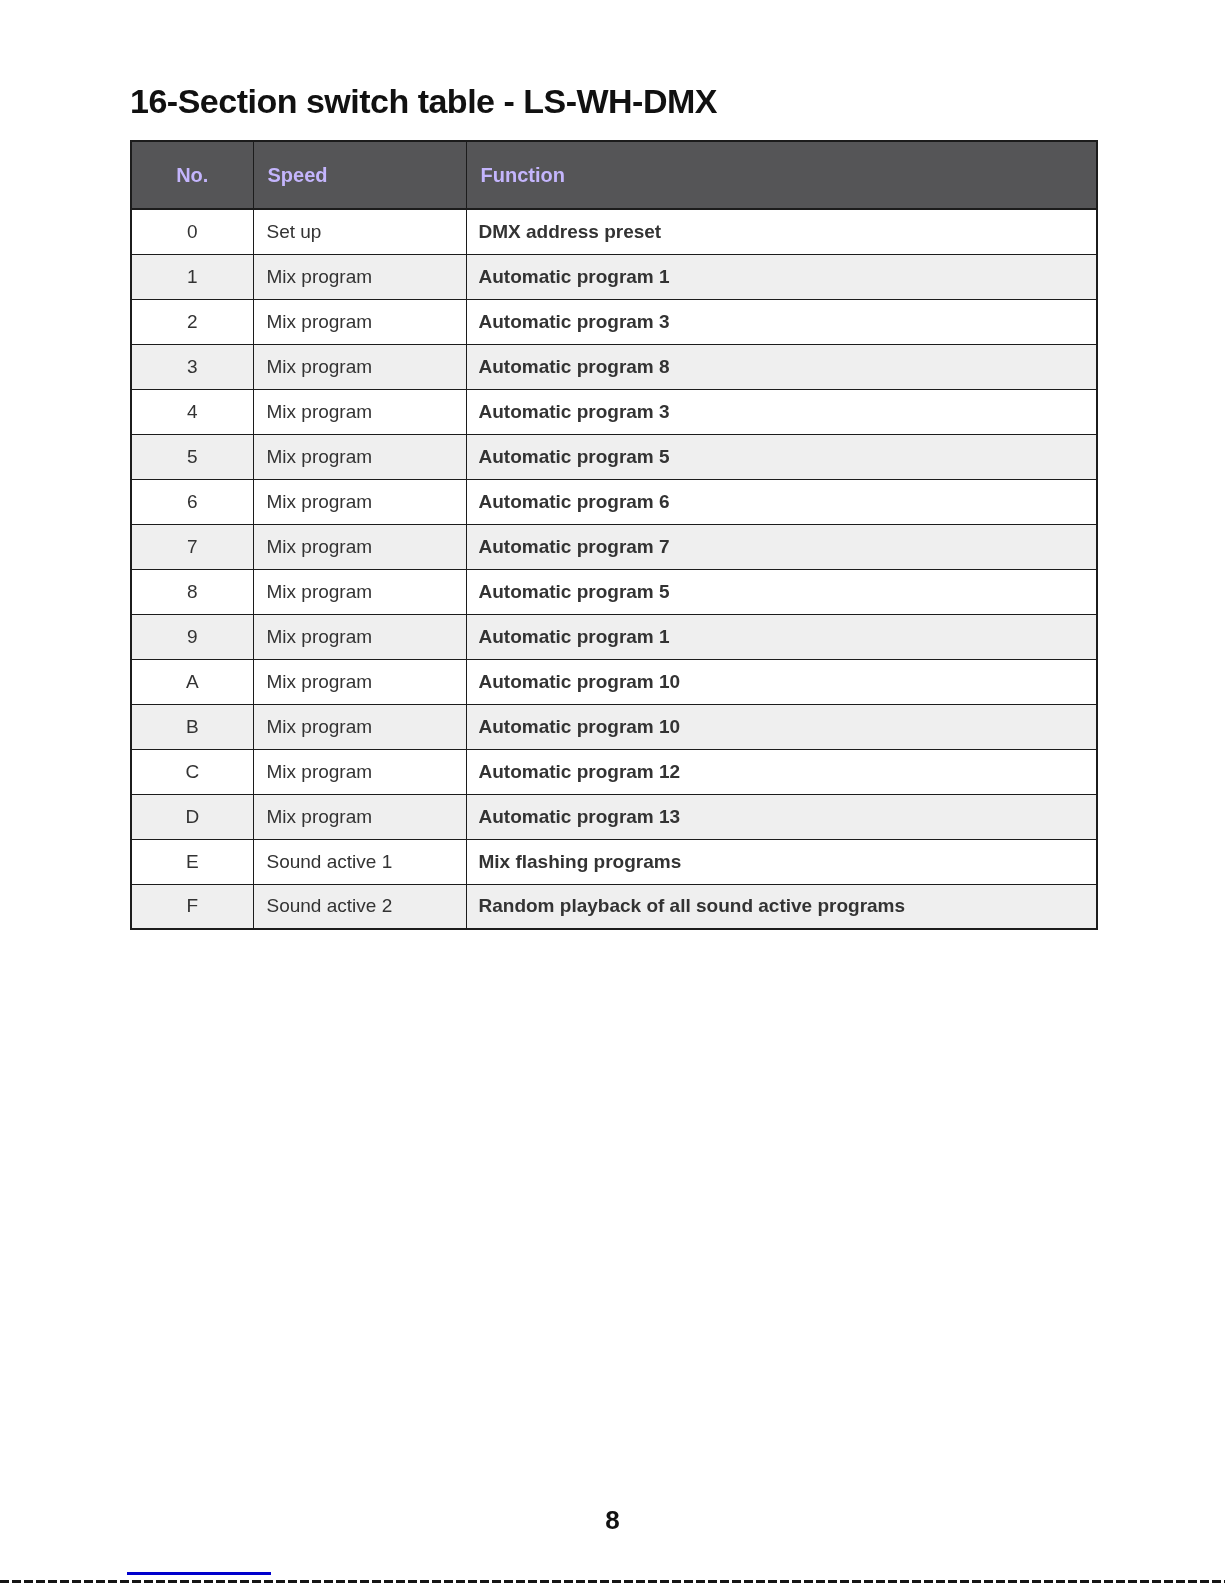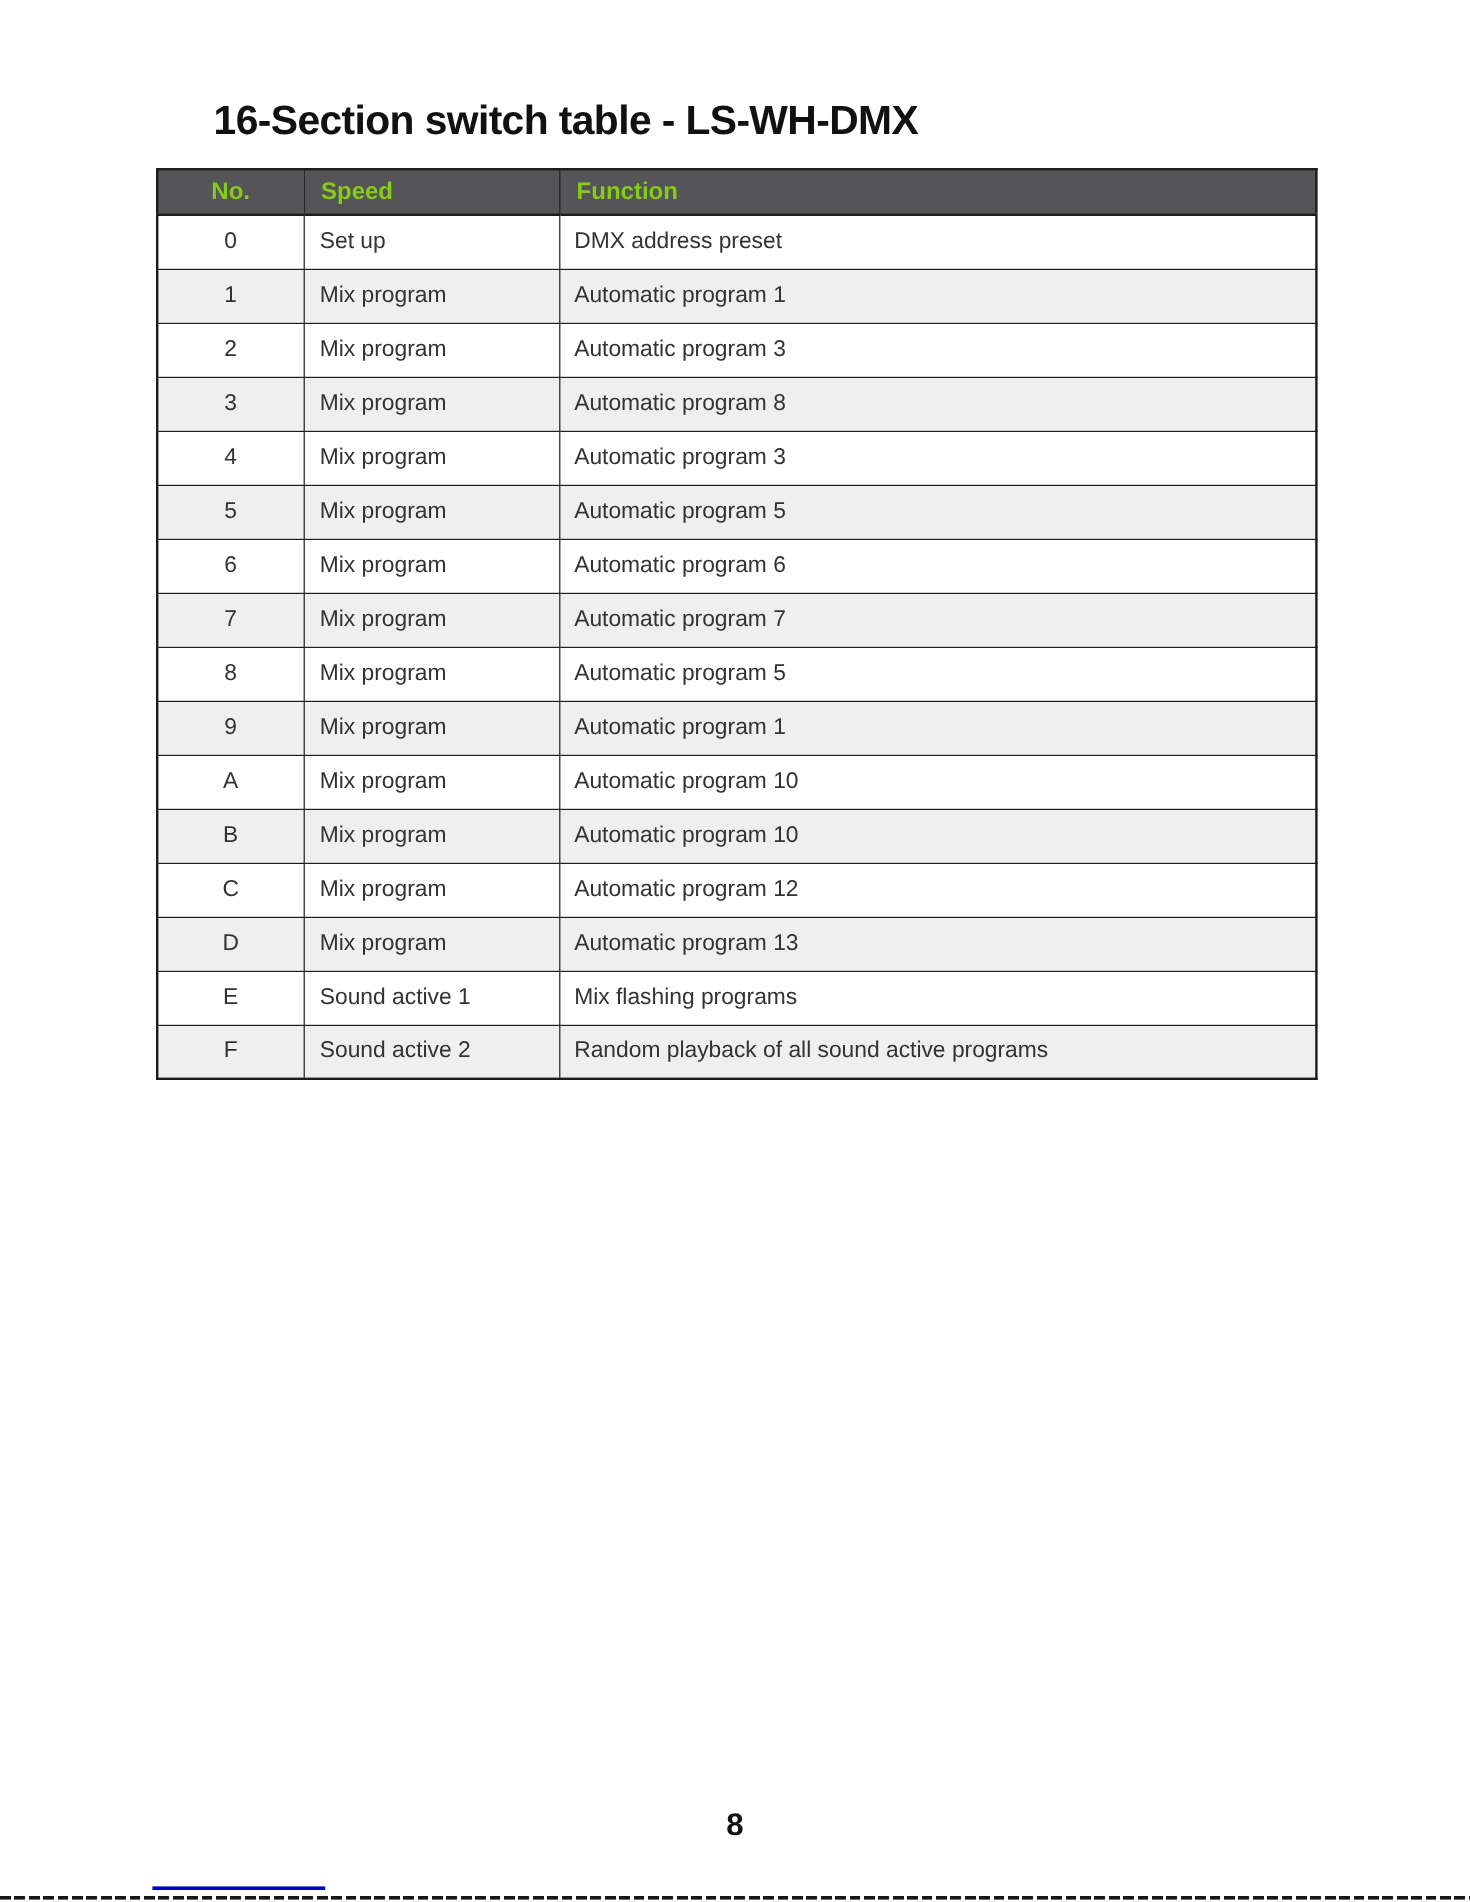--- a/index.html
+++ b/index.html
@@ -19,63 +19,62 @@
 
   .doc-title {
     position: absolute;
     left: 130px;
     top: 82px;
     font-size: 34px;
     font-weight: bold;
     letter-spacing: -0.5px;
     color: #111111;
     white-space: nowrap;
-    margin-left: 48px;
   }
 
   table.switch-table {
     position: absolute;
     left: 130px;
     top: 140px;
     width: 966px;
     border-collapse: collapse;
     table-layout: fixed;
     border: 2px solid #1c1c1c;
     font-size: 19px;
     color: #333333;
   }
 
   .switch-table col.col-no   { width: 122px; }
   .switch-table col.col-speed{ width: 213px; }
   .switch-table col.col-func { width: 631px; }
 
   .switch-table th {
     background: #555557;
-    color: #84cc16;
+    color: #c4b5fd;
     font-weight: bold;
     font-size: 20px;
-    height: 38px;
+    height: 68px;
     border: 1px solid #1c1c1c;
     border-bottom: 2px solid #1c1c1c;
     text-align: left;
     padding-left: 14px;
     vertical-align: middle;
     margin-left: 44px;
   }
   .switch-table th.c-no { text-align: center; padding-left: 0; }
 
   .switch-table td {
     height: 45px;
     border: 1px solid #1c1c1c;
     vertical-align: middle;
     padding-left: 13px;
     background: #ffffff;
   }
   .switch-table td.c-no { text-align: center; padding-left: 0; }
-  .switch-table td.c-func { padding-left: 12px; }
+  .switch-table td.c-func { padding-left: 12px; font-weight: bold; }
 
   .switch-table tbody tr:nth-child(even) td { background: #efefef; }
 
   .page-number {
     position: absolute;
     left: 0;
     top: 1505px;
     width: 100%;
     text-align: center;
     font-size: 26px;

